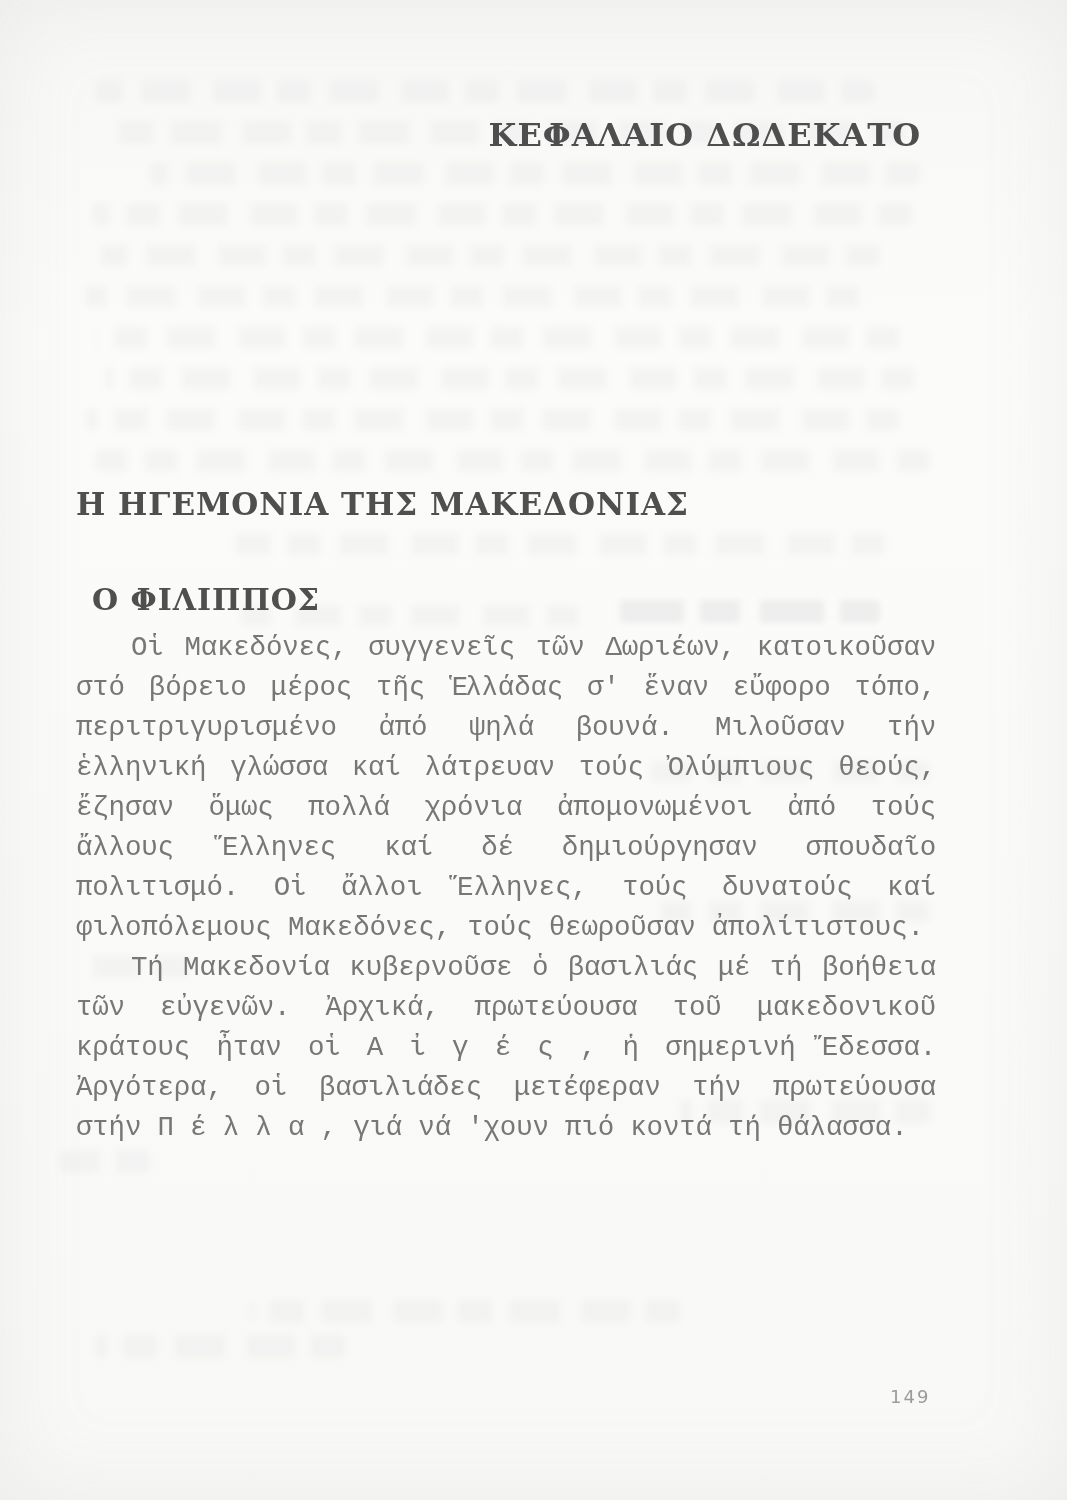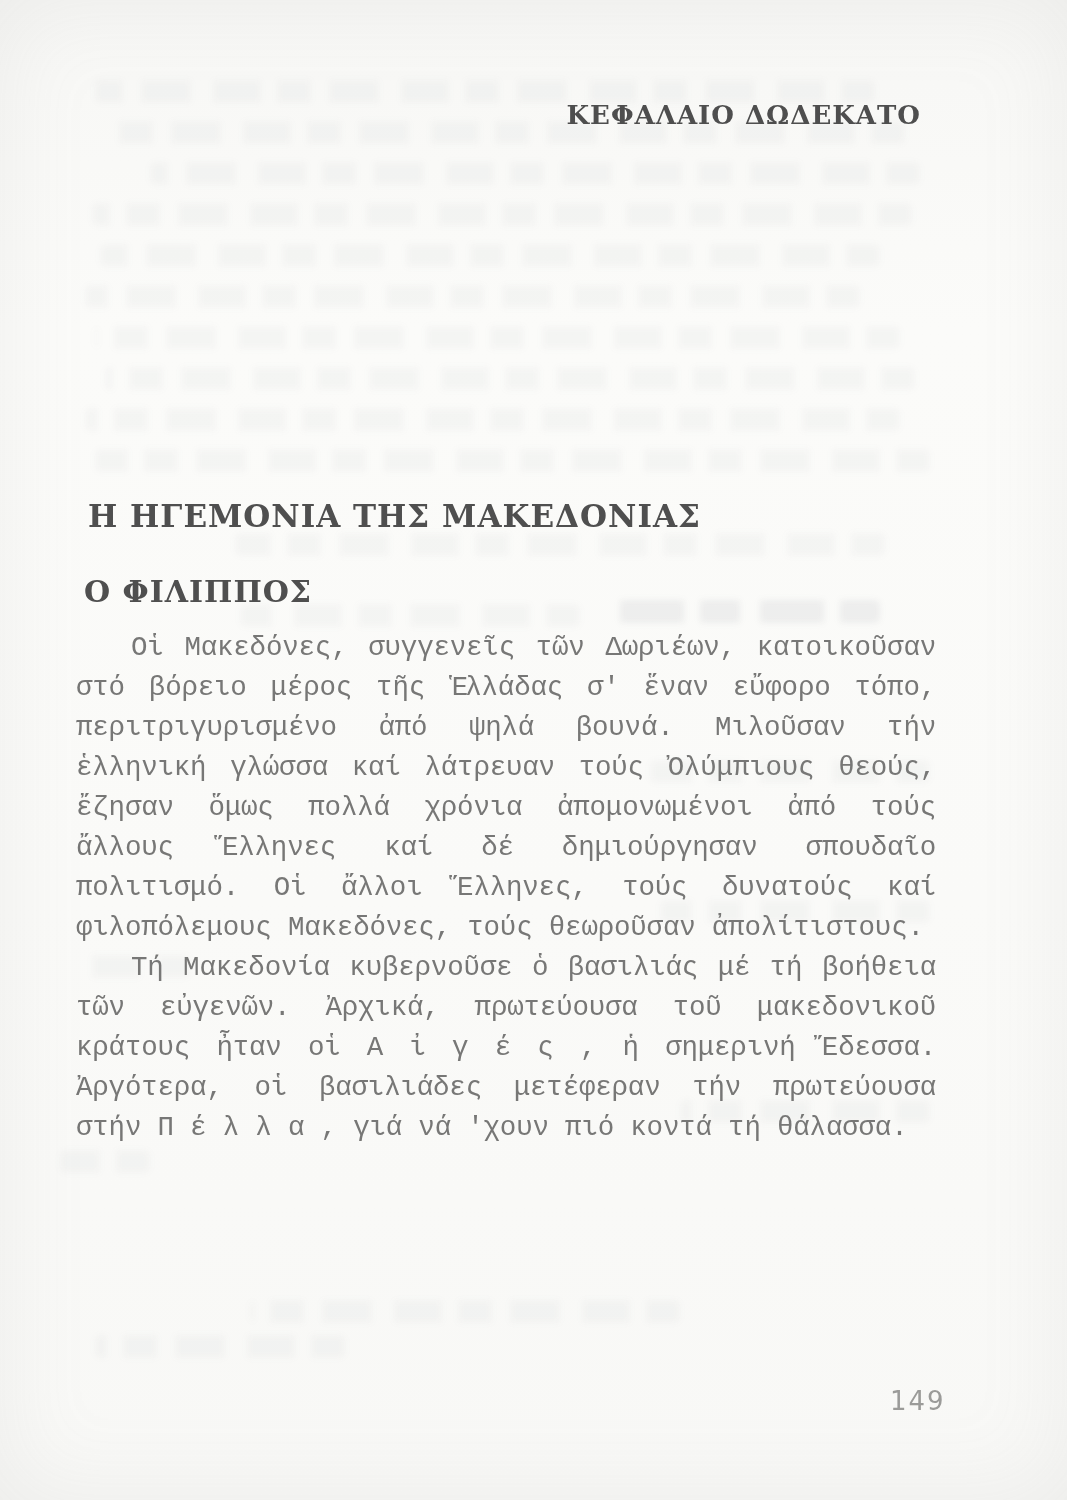--- a/index.html
+++ b/index.html
@@ -10,23 +10,23 @@
     background:linear-gradient(180deg,#f7f7f5 0%,#fbfbf9 22%,#fafaf8 60%,#f8f8f6 100%);
     overflow:hidden;
     font-family:"DejaVu Sans", sans-serif;
   }
   
   .page::after{
     content:"";position:absolute;inset:0;pointer-events:none;
     box-shadow:inset 0 0 90px rgba(160,160,155,0.12);
   }
   .chapter-header{
-    position:absolute;top:100px;right:146px;
+    position:absolute;top:116px;right:146px;
     font-family:"DejaVu Serif","Liberation Serif",serif;
-    font-weight:bold;font-size:26px;letter-spacing:1px;
+    font-weight:bold;font-size:32px;letter-spacing:1px;
     color:#4e4e4e;
     margin-left:42px;
   }
   .section-title{
     position:absolute;left:76px;top:486px;
     font-family:"DejaVu Serif","Liberation Serif",serif;
     font-weight:bold;font-size:31px;letter-spacing:1px;
     color:#4f4f4f;
   }
   .subsection-title{
@@ -38,21 +38,21 @@
   .body-text{
     position:absolute;left:76px;top:628px;width:860px;
     font-size:27.5px;line-height:40px;color:#777776;
     letter-spacing:-0.2px;
     text-align:justify;
     font-family:Liberation Mono, monospace;
   }
   .body-text p{margin:0;text-indent:55px;}
   .page-number{
     position:absolute;left:890px;top:1386px;
-    font-size:26px;color:#9b9b99;letter-spacing:2px;
+    font-size:18px;color:#9b9b99;letter-spacing:2px;
   }
   
   .smudge{
     position:absolute;height:23px;border-radius:5px;
     filter:blur(3px);opacity:.55;pointer-events:none;
     background:repeating-linear-gradient(90deg,
       rgba(124,128,138,0.085) 0 34px, transparent 34px 50px,
       rgba(124,128,138,0.085) 50px 98px, transparent 98px 120px,
       rgba(124,128,138,0.085) 120px 170px, transparent 170px 188px);
     transform:scaleX(-1);
@@ -86,23 +86,23 @@
     <div class="smudge" style="left:660px;top:900px;width:270px;"></div>
     <div class="smudge" style="left:70px;top:955px;width:120px;"></div>
     <div class="smudge" style="left:680px;top:1100px;width:250px;"></div>
     <div class="smudge" style="left:60px;top:1150px;width:90px;"></div>
     <div class="smudge" style="left:250px;top:1300px;width:430px;"></div>
     <div class="smudge" style="left:95px;top:1335px;width:250px;"></div>
   </div>
 
   <div class="chapter-header">ΚΕΦΑΛΑΙΟ ΔΩΔΕΚΑΤΟ</div>
 
-  <h1 class="section-title" style="margin:12px;">Η ΗΓΕΜΟΝΙΑ ΤΗΣ ΜΑΚΕΔΟΝΙΑΣ</h1>
+  <h1 class="section-title" style="margin:0;">Η ΗΓΕΜΟΝΙΑ ΤΗΣ ΜΑΚΕΔΟΝΙΑΣ</h1>
 
-  <h2 class="subsection-title" style="margin:8px;">Ο ΦΙΛΙΠΠΟΣ</h2>
+  <h2 class="subsection-title" style="margin:16px;">Ο ΦΙΛΙΠΠΟΣ</h2>
 
   <div class="body-text">
     <p>Οἱ Μακεδόνες, συγγενεῖς τῶν Δωριέων, κατοικοῦσαν στό βόρειο μέρος τῆς Ἑλλάδας σ' ἕναν εὔφορο τόπο, περιτριγυρισμένο ἀπό ψηλά βουνά. Μιλοῦσαν τήν ἑλληνική γλώσσα καί λάτρευαν τούς Ὀλύμπιους θεούς, ἔζησαν ὅμως πολλά χρόνια ἀπομονωμένοι ἀπό τούς ἄλλους Ἕλληνες καί δέ δημιούργησαν σπουδαῖο πολιτισμό. Οἱ ἄλλοι Ἕλληνες, τούς δυνατούς καί φιλοπόλεμους Μακεδόνες, τούς θεωροῦσαν ἀπολίτιστους.</p>
     <p>Τή Μακεδονία κυβερνοῦσε ὁ βασιλιάς μέ τή βοήθεια τῶν εὐγενῶν. Ἀρχικά, πρωτεύουσα τοῦ μακεδονικοῦ κράτους ἦταν οἱ Α ἰ γ έ ς , ἡ σημερινή Ἔδεσσα. Ἀργότερα, οἱ βασιλιάδες μετέφεραν τήν πρωτεύουσα στήν Π έ λ λ α , γιά νά 'χουν πιό κοντά τή θάλασσα.</p>
   </div>
 
   <div class="page-number">149</div>
 
 </div>
 

